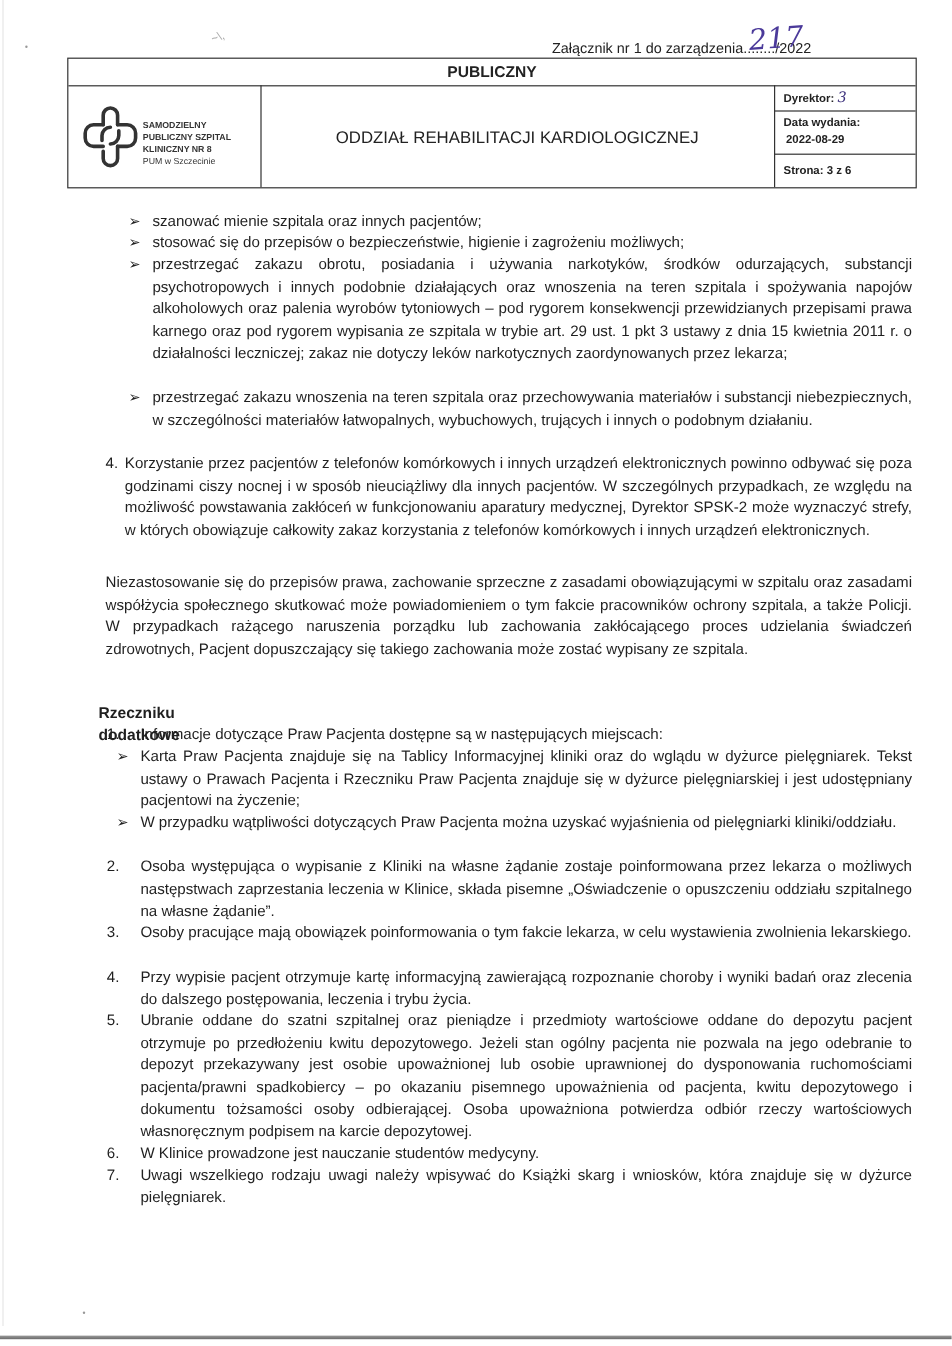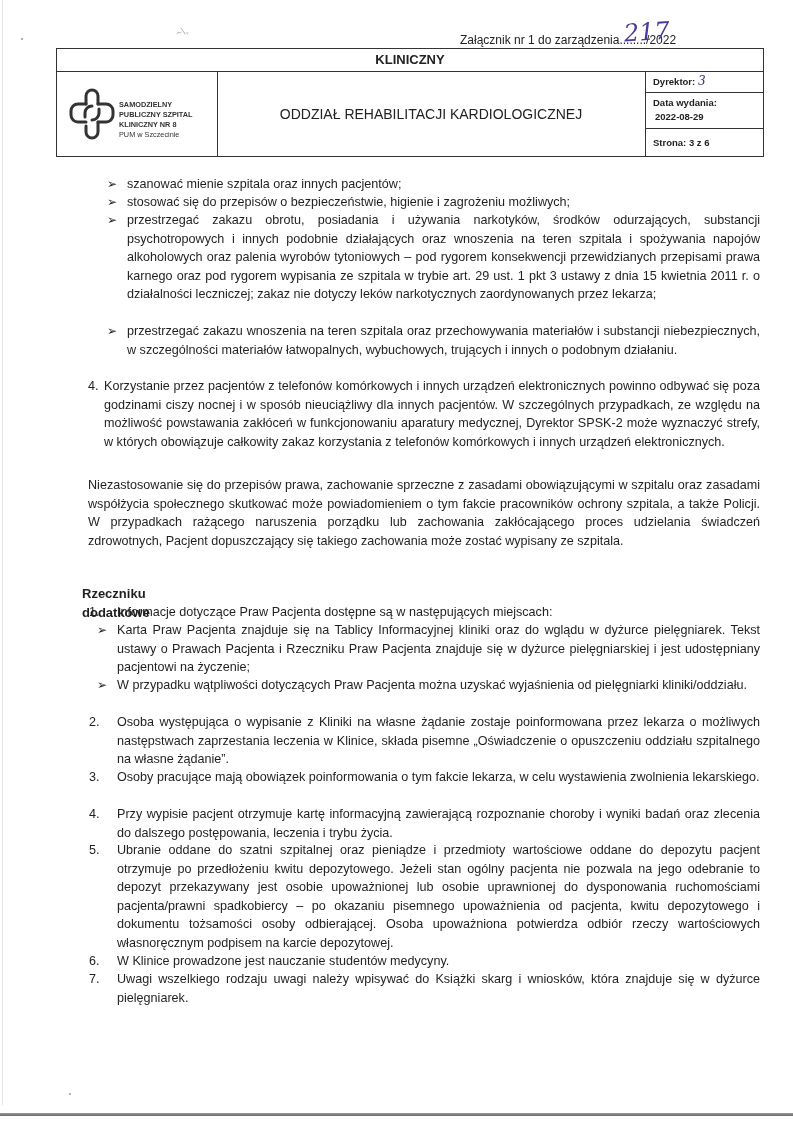--- a/index.html
+++ b/index.html
@@ -59,21 +59,21 @@
 <div class="speck" style="left:21px;top:38px"></div>
 <div class="speck" style="left:69px;top:1093px"></div>
 <div class="scribble">~\,</div>
 
 <div class="attachment">
   <span>Załącznik nr 1 do zarządzenia</span><span>........</span><span>/2022</span>
 </div>
 <div class="handwritten">217</div>
 
 <div class="hdr">
-  <div class="hdr-title">KLINICZNY</div>
+  <div class="hdr-title">PUBLICZNY</div>
 
   <div class="hdr-logo">
     <svg class="logo-svg" width="52" height="58" viewBox="0 0 52 58">
       <g fill="none" stroke="#333" stroke-width="3" stroke-linecap="round">
         <path d="M21 18 V10 a6 6 0 0 1 6 -6 h0 a6 6 0 0 1 6 6 v8"></path>
         <path d="M33 18 h8 a7 7 0 0 1 7 7 v4 a7 7 0 0 1 -7 7 h-8"></path>
         <path d="M33 36 v10 a6 6 0 0 1 -6 6 h0 a6 6 0 0 1 -6 -6 v-6"></path>
         <path d="M21 36 h-8 a7 7 0 0 1 -7 -7 v-4 a7 7 0 0 1 7 -7 h8"></path>
         <path d="M27 20 a7 7 0 0 0 -7 7 v4"></path>
         <path d="M27 34 a7 7 0 0 0 7 -7 v-4"></path>

